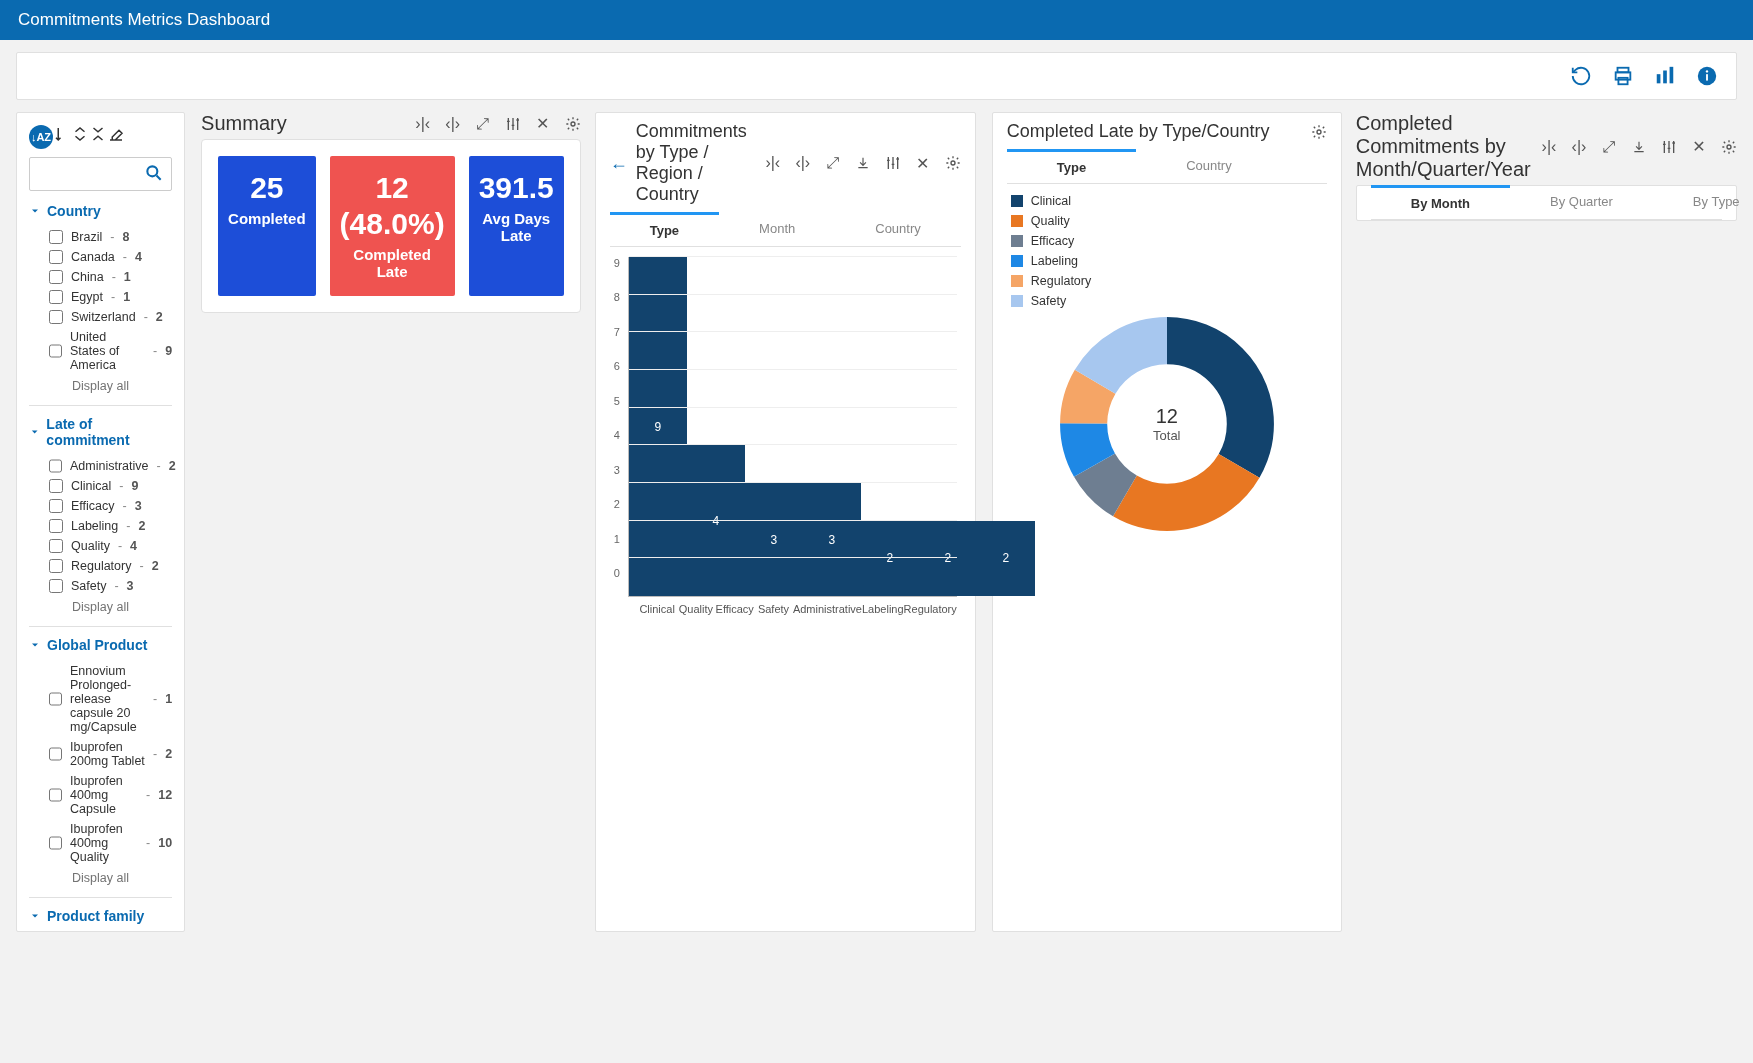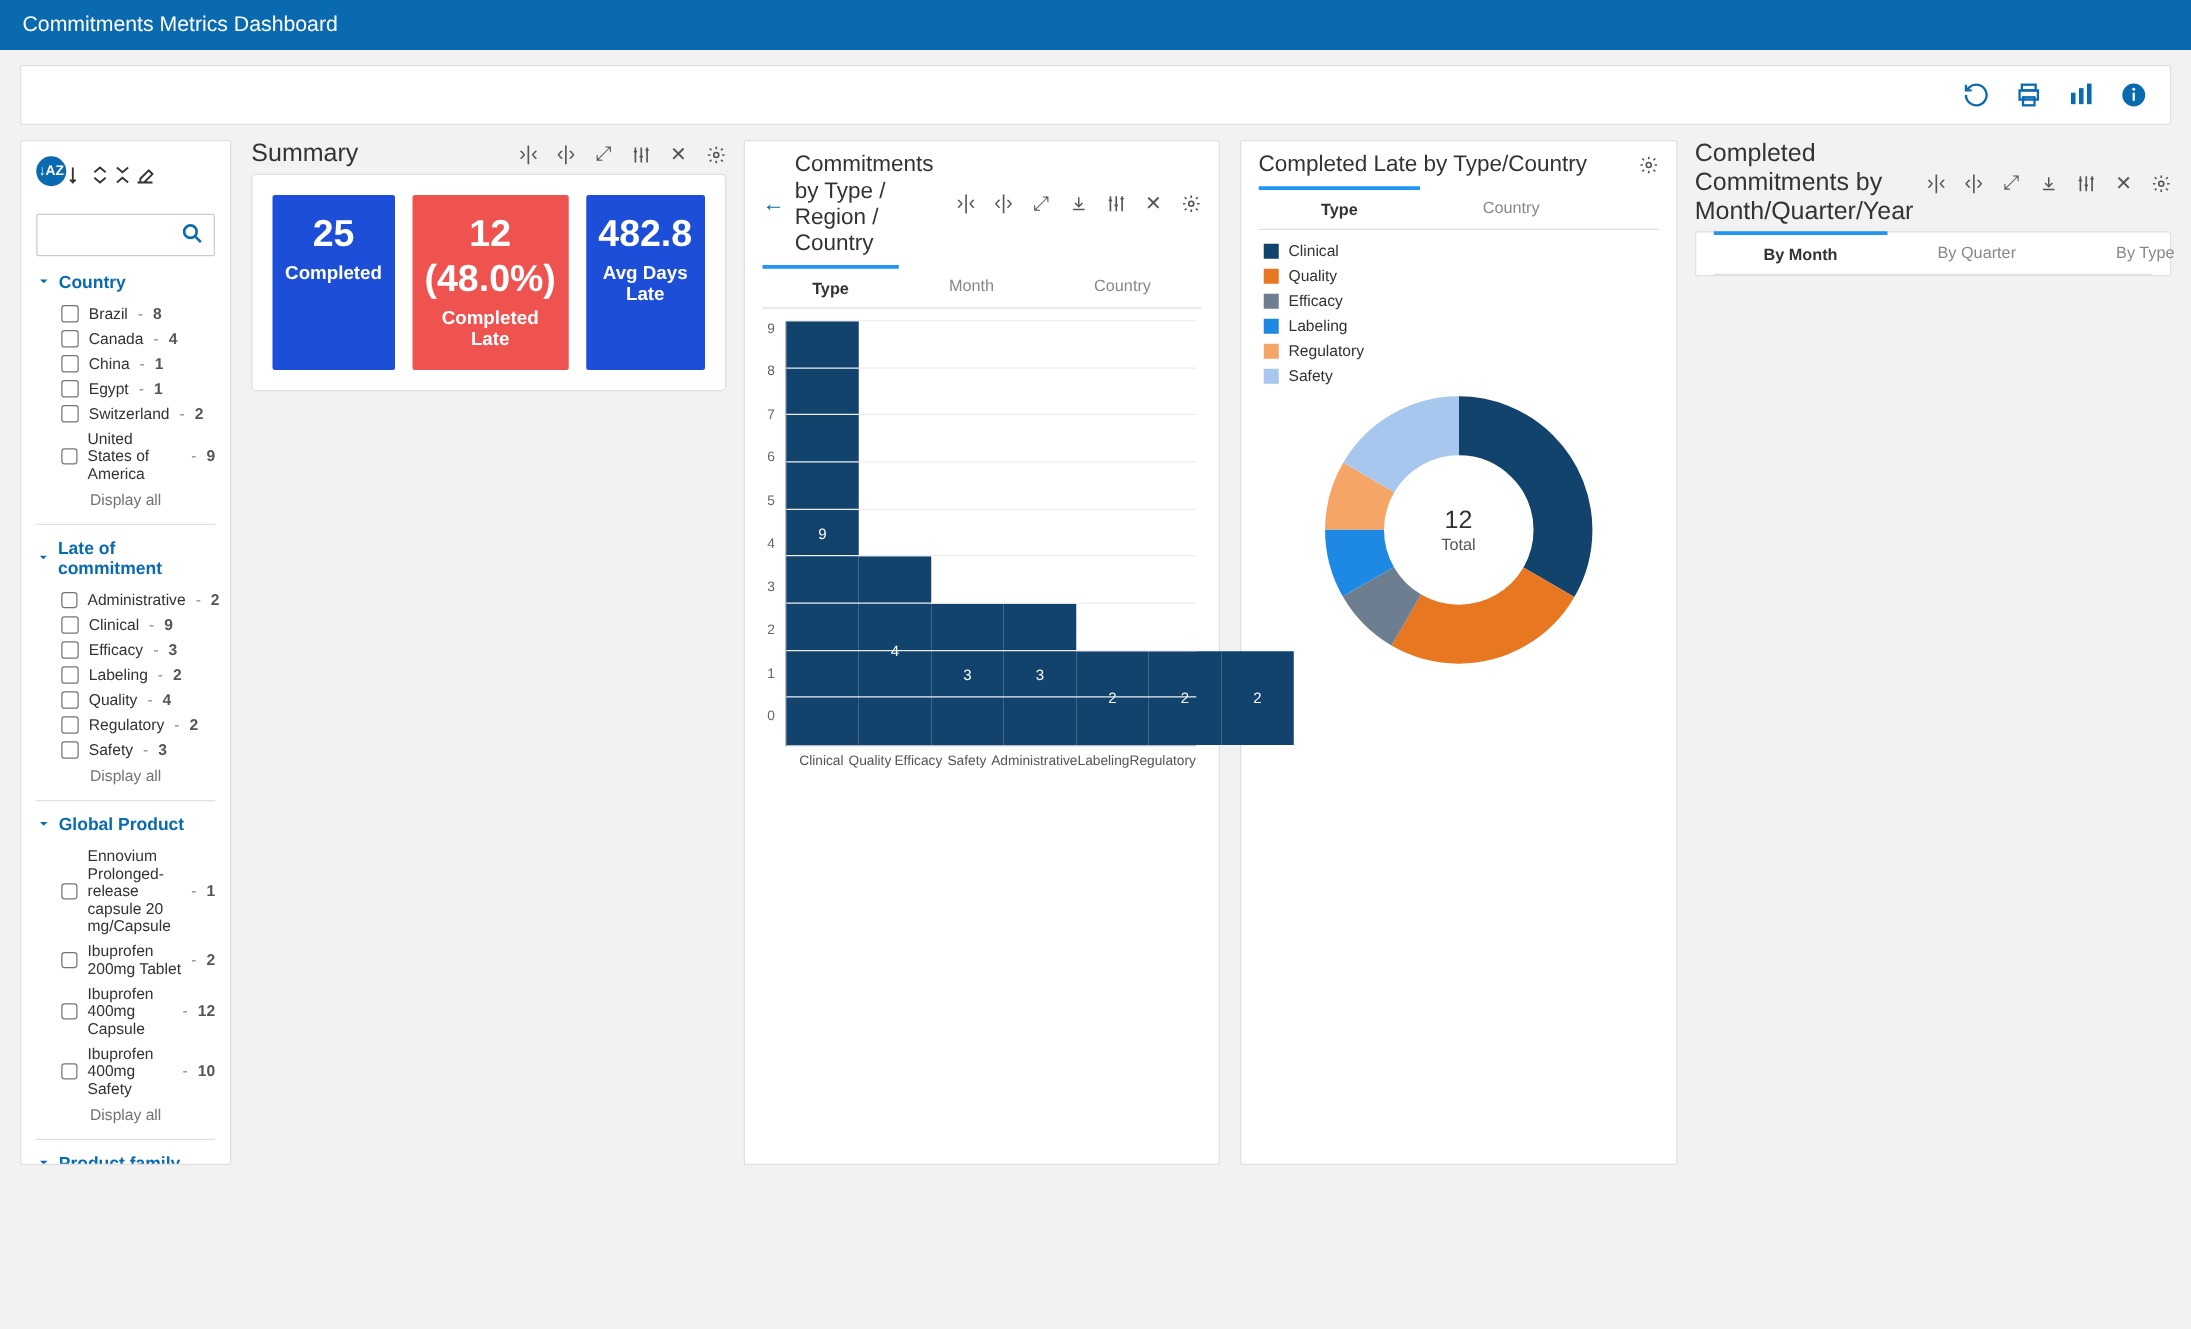--- a/index.html
+++ b/index.html
@@ -2,21 +2,21 @@
 <html><head>
 <meta charset="utf-8">
 <style>
 *{box-sizing:border-box;margin:0;padding:0;font-family:"Segoe UI",Arial,sans-serif}
 body{background:#f2f2f2}
 .top-bar{background:#0a6ab0;color:#fff;padding:10px 18px;font-size:17px;font-weight:500}
 .toolbar{background:#fff;margin:12px 16px 0 16px;border:1px solid #e0e0e0;border-radius:2px;height:48px;display:flex;justify-content:flex-end;align-items:center;gap:20px;padding:0 18px}
 .toolbar .ico{width:22px;height:22px;color:#0a6ab0;cursor:pointer;display:flex;align-items:center;justify-content:center}
 .layout{display:flex;gap:16px;padding:12px 16px}
 .sidebar{width:270px;background:#fff;border:1px solid #e0e0e0;border-radius:2px;padding:12px 12px 0 12px;max-height:820px;overflow:hidden}
-.sb-tools{display:flex;gap:0;align-items:flex-end;margin-bottom:22px}
+.sb-tools{display:flex;gap:0;align-items:flex-start;margin-bottom:8px}
 .sb-tools .tool{width:18px;height:18px;color:#333;display:flex;align-items:center;justify-content:center}
 .sb-tools .tool.primary{background:#0a6ab0;color:#fff;border-radius:50%;width:24px;height:24px;font-size:11px;font-weight:bold}
 .sb-search{position:relative;margin-bottom:12px}
 .sb-search input{width:100%;height:34px;border:1px solid #ccc;border-radius:2px;padding:0 34px 0 8px}
 .sb-search .sicon{position:absolute;right:8px;top:6px;color:#0a6ab0}
 .facet{border-bottom:1px solid #e0e0e0;padding-bottom:8px;margin-bottom:10px}
 .facet-head{display:flex;align-items:center;gap:6px;color:#0a6ab0;font-weight:600;font-size:14px;cursor:pointer;margin:6px 0 8px 0}
 .facet-item{display:flex;align-items:center;gap:8px;padding:3px 0 3px 20px;font-size:12.5px;color:#333}
 .facet-item input{width:14px;height:14px}
 .facet-item .cnt{color:#555;font-weight:600}
@@ -248,21 +248,21 @@
             <span class="cnt">2</span>
           </div>
           <div class="facet-item">
             <input type="checkbox" style="">
             <span>Ibuprofen 400mg Capsule</span>
             <span style="color:#888"> - </span>
             <span class="cnt">12</span>
           </div>
           <div class="facet-item">
             <input type="checkbox" style="">
-            <span>Ibuprofen 400mg Safety</span>
+            <span>Ibuprofen 400mg Quality</span>
             <span style="color:#888"> - </span>
             <span class="cnt">10</span>
           </div>
           <div class="display-all">Display all</div>
         </div>
         <div class="facet">
           <div class="facet-head">
             <svg width="12" height="12" viewBox="0 0 24 24" fill="currentColor">
               <path d="M6 9l6 6 6-6z"></path>
             </svg>
@@ -304,21 +304,21 @@
       <div class="summary-box" id="summary-cards">
           <div class="card blue">
             <div class="val">25</div>
             <div class="lbl">Completed</div>
           </div>
           <div class="card red">
             <div class="val">12 (48.0%)</div>
             <div class="lbl">Completed Late</div>
           </div>
           <div class="card blue">
-            <div class="val">482.8</div>
+            <div class="val">391.5</div>
             <div class="lbl">Avg Days Late</div>
           </div>
         </div>
     </div>
 
     <div class="row2">
       <div class="chart-panel" style="flex:1.9">
         <div class="cp-head">
           <div class="ttl">
             <span class="back">←</span>

